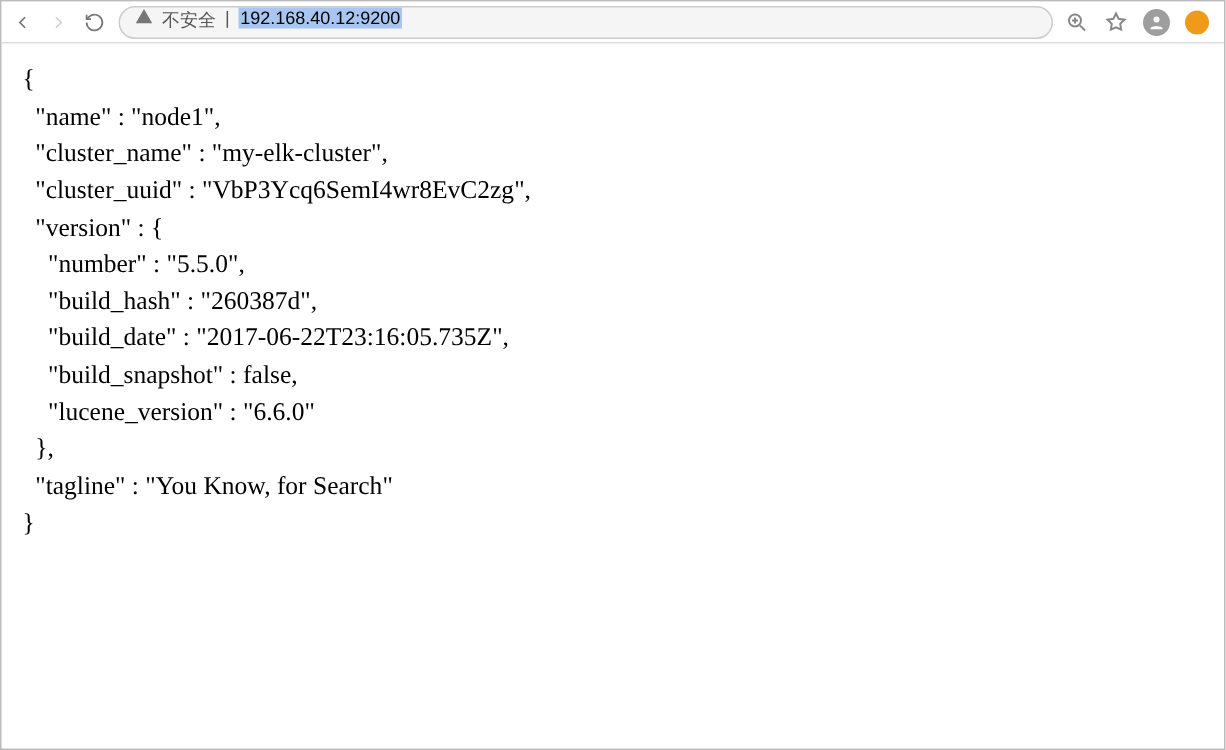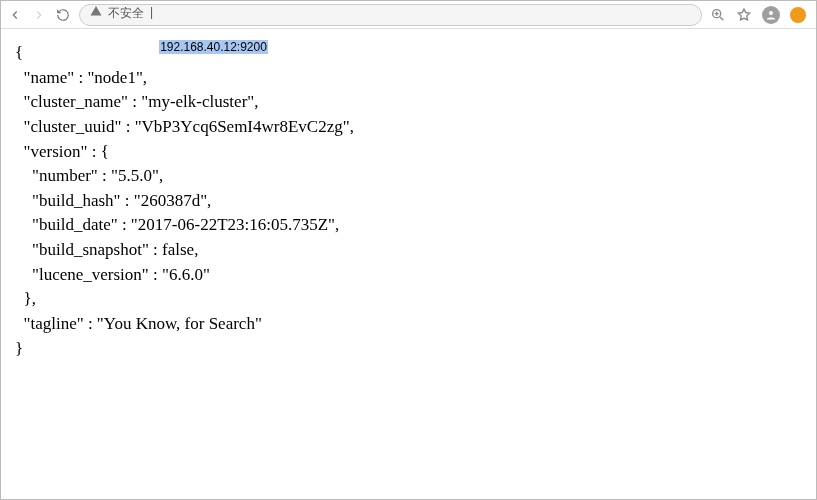--- a/index.html
+++ b/index.html
@@ -29,21 +29,21 @@
       border-radius: 11px;
       display:flex;
       align-items:flex-start;
       padding: 0 10px;
       background:#f5f5f5;
       font-size: 12px;
       color:#555;
       gap:6px;
     }
     .warn-icon { width:12px; height:12px; display:inline-flex; }
-    .url-sel { background:#a7c7f2; padding: 0 1px; color:#000;margin-top:35px; }
+    .url-sel { background:#a7c7f2; padding: 0 1px; color:#000; }
     .right-icons { display:flex; align-items:center; gap:10px; padding-right:4px; }
     .icon16 { width:16px; height:16px; display:inline-flex; color:#777; }
     .avatar-gray { width:18px; height:18px; border-radius:50%; background:#9e9e9e; display:inline-flex; align-items:center; justify-content:center; }
     .avatar-gray svg{ width:12px;height:12px;fill:#fff;}
     .avatar-orange { width:16px; height:16px; border-radius:50%; background:#f09a1a; }
     .content {
       padding: 12px 14px;
       font-family: "SimSun", "FangSong", "STFangsong", serif;
       font-size: 17px;
       line-height: 1.45;

